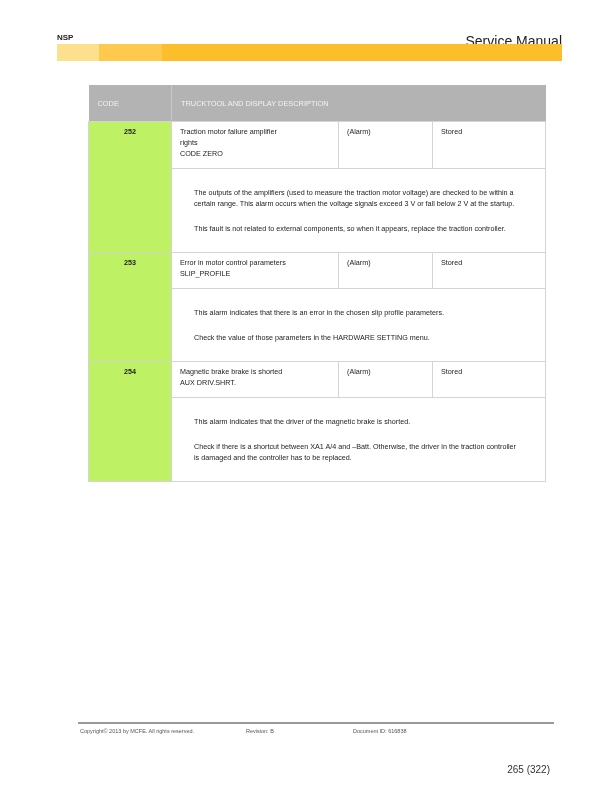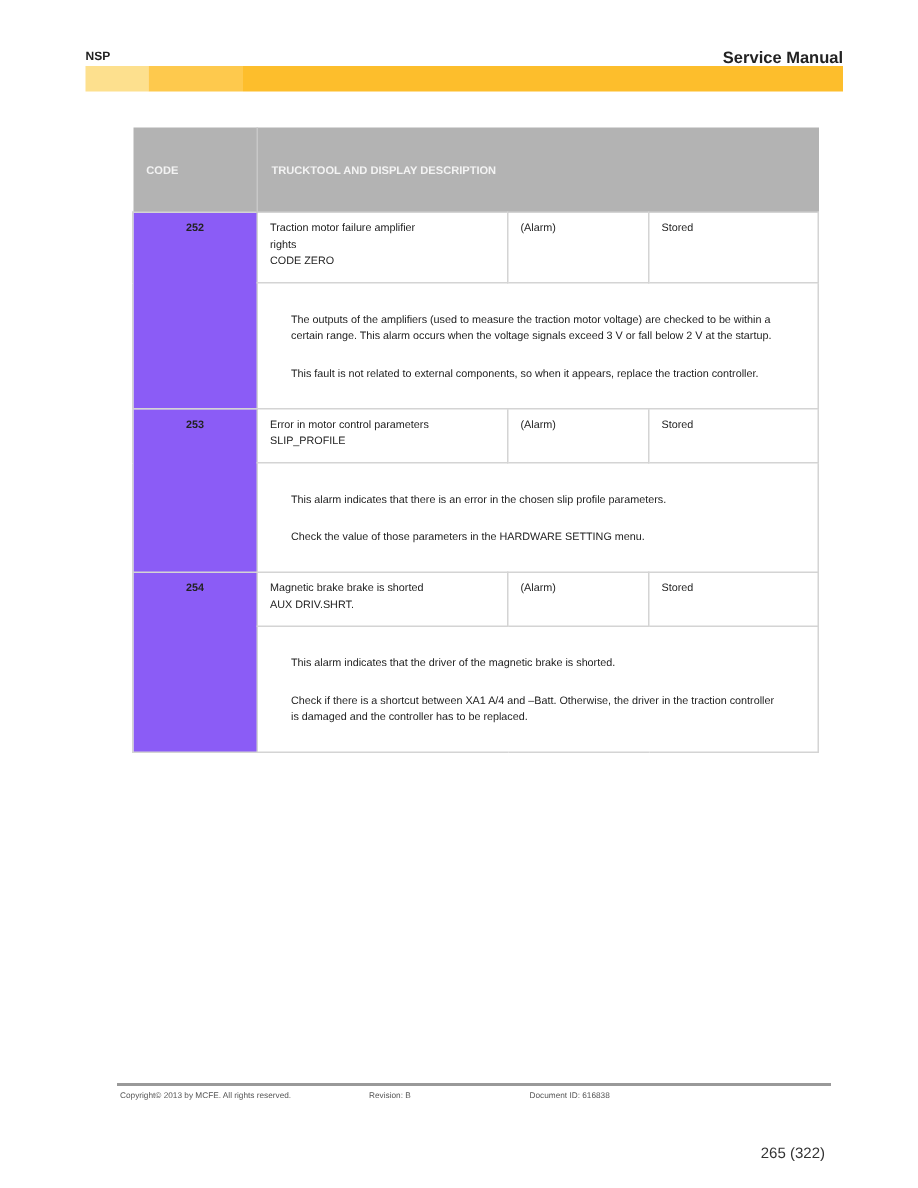--- a/index.html
+++ b/index.html
@@ -1,31 +1,31 @@
 <!DOCTYPE html>
 <html><head>
 <meta charset="utf-8">
 <style>
   html, body { margin:0; padding:0; }
   body { width:612px; height:792px; background:#ffffff; position:relative; overflow:hidden;
          font-family:"Liberation Sans", sans-serif; color:#222; }
   .hdr-left { position:absolute; left:57px; top:33px; font-size:8px; font-weight:bold; color:#222; }
-  .hdr-right { position:absolute; right:50px; top:33px; font-size:11px; font-weight:bold; color:#222; }
+  .hdr-right { position:absolute; right:50px; top:33px; font-size:14px; font-weight:normal; color:#222; }
   .band { position:absolute; left:57px; top:44px; width:505px; height:17px; display:flex; }
   .band .s1 { width:42px; background:#fde08e; }
   .band .s2 { width:63px; background:#fec94d; }
   .band .s3 { flex:1; background:#fdbe2c; }
 
   table.codes { position:absolute; left:88px; top:85px; width:458px; border-collapse:collapse;
                 font-size:7.2px; line-height:11px; }
-  table.codes th { background:#b3b3b3; color:#f3f3f3; text-align:left; font-weight:bold;
-                   height:20px; padding:18px 9px; font-size:7.4px; border-left:1px solid #c8c8c8; }
+  table.codes th { background:#b3b3b3; color:#f3f3f3; text-align:left; font-weight:normal;
+                   height:20px; padding:8px 9px; font-size:7.4px; border-left:1px solid #c8c8c8; }
   table.codes th:first-child { border-left:none; }
   table.codes td { border:1px solid #d4d4d4; vertical-align:top; padding:4px 8px; }
-  td.code { background:#8b5cf6; text-align:center; font-weight:bold; width:66px; }
+  td.code { background:#bef264; text-align:center; font-weight:bold; width:66px; }
   td.title { width:150px; height:38px; }
   td.alarm { width:77px; }
   td.stored { }
   td.desc { padding:5px 8px 8px 8px; }
   .desc p { margin:14px; }
 
   .foot-line { position:absolute; left:78px; top:722px; width:476px; height:2px; background:#999; }
   .foot { position:absolute; top:728px; font-size:5.5px; color:#555; }
   .foot-page { position:absolute; right:62px; top:764px; font-size:10px; color:#333; }
 </style>

